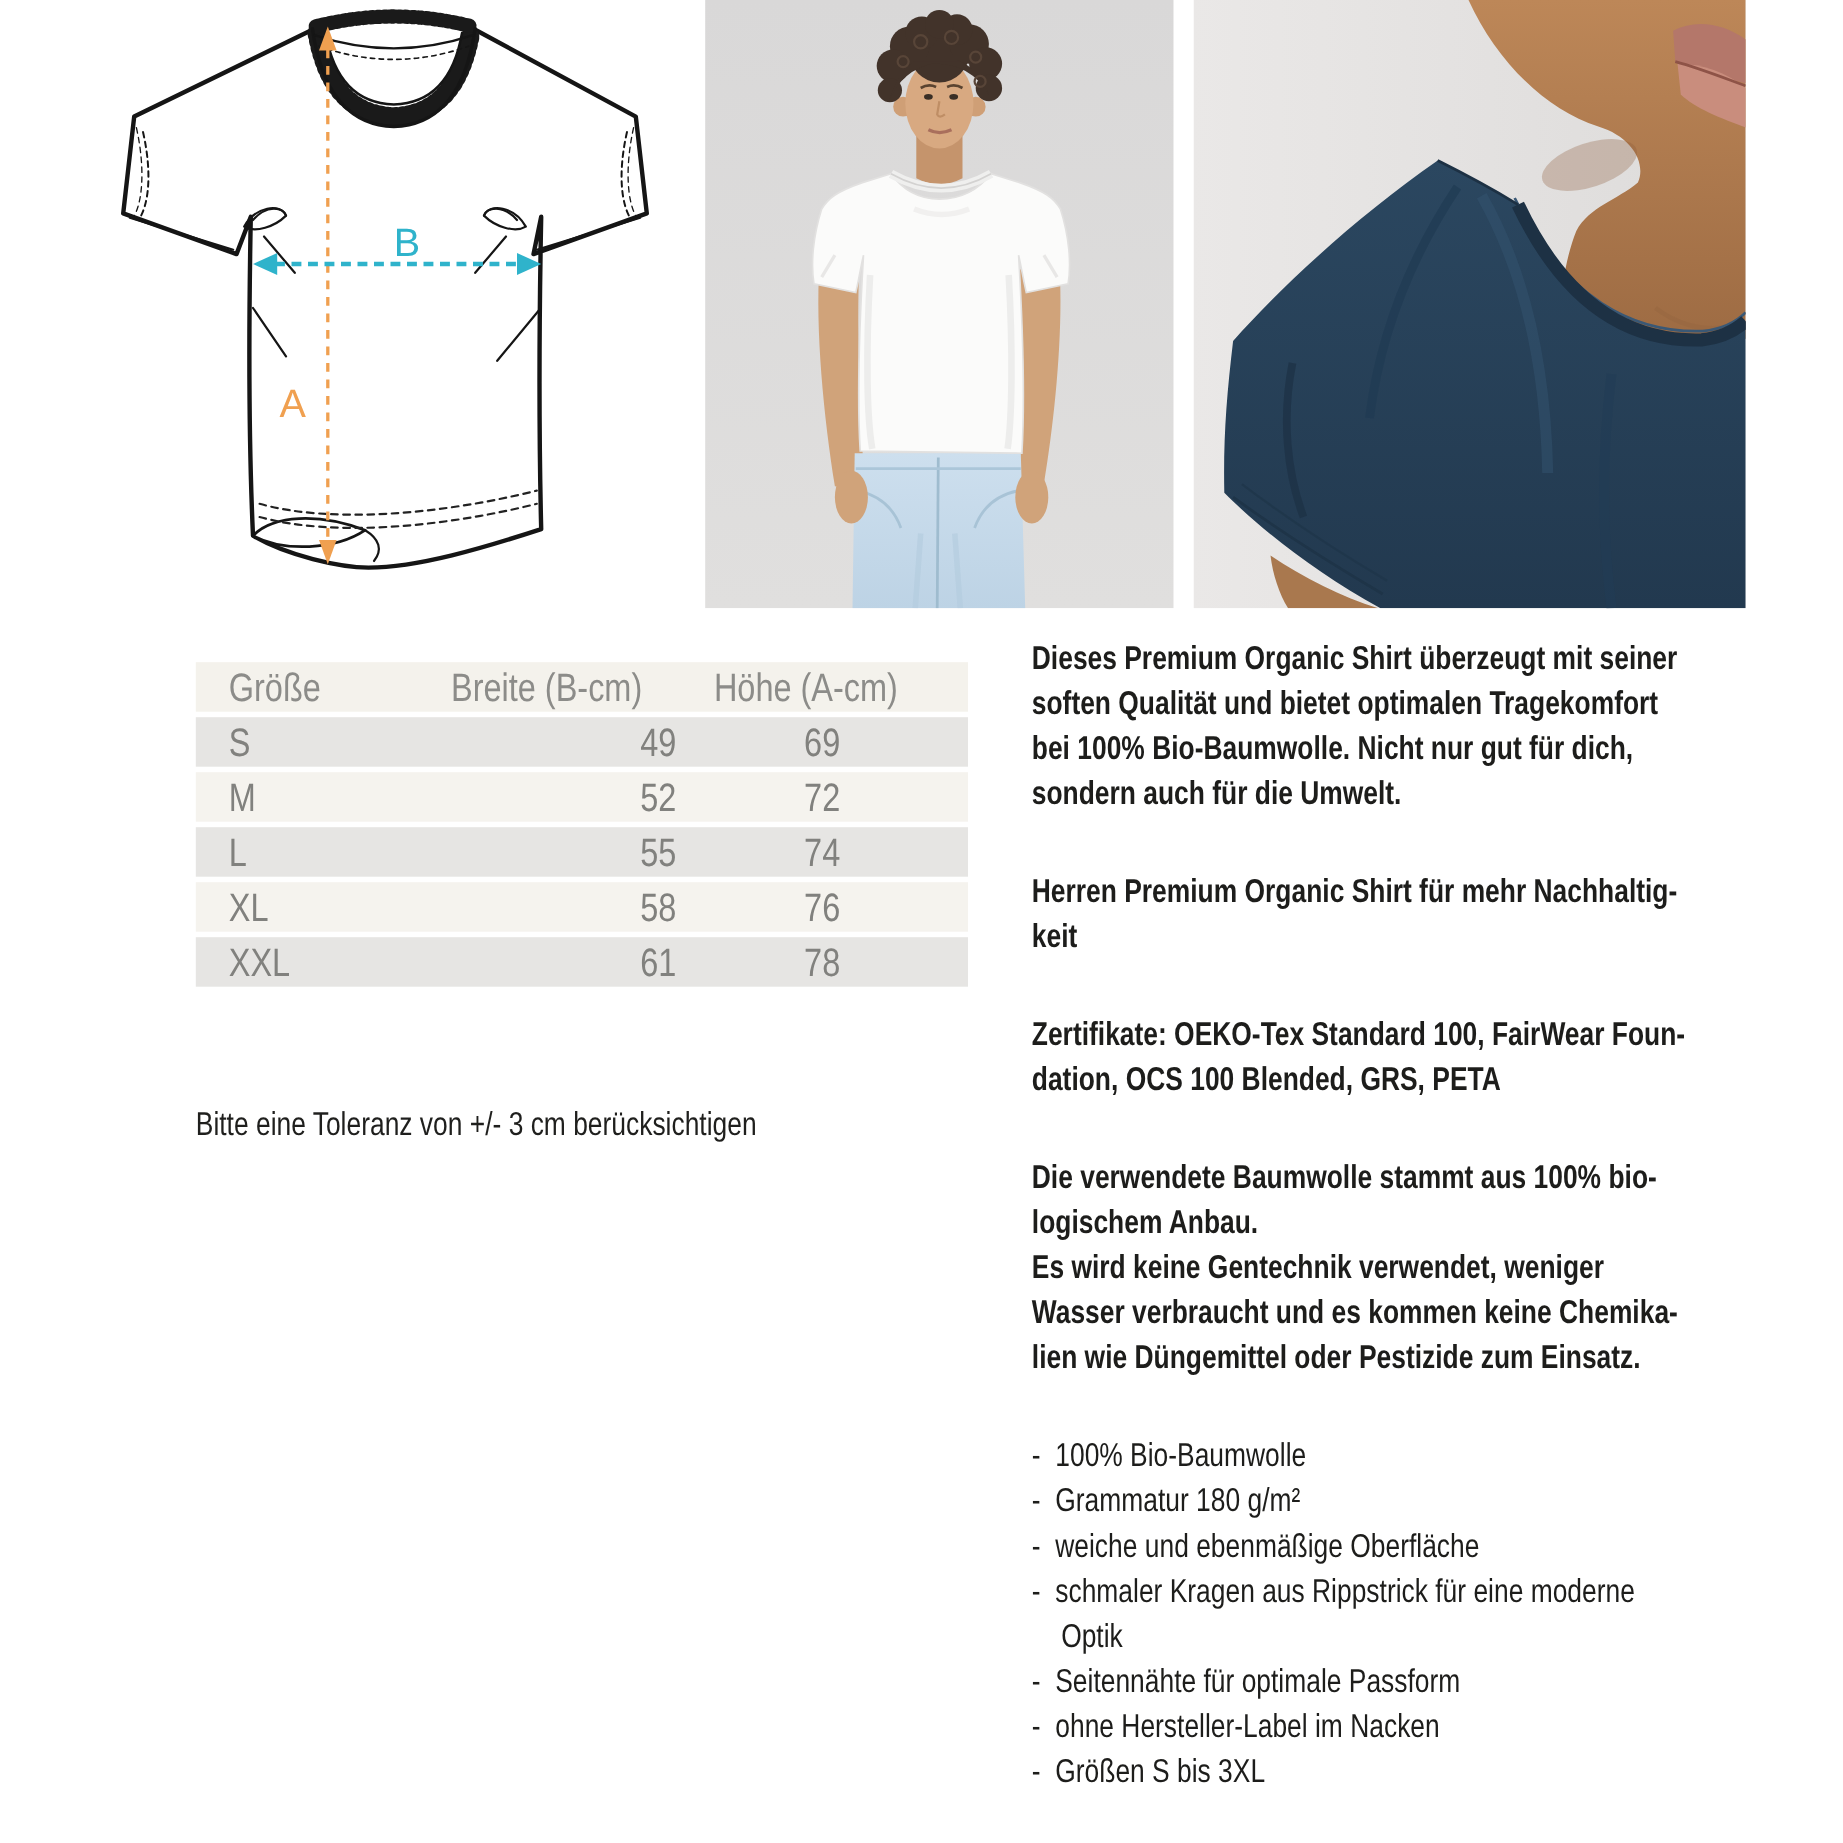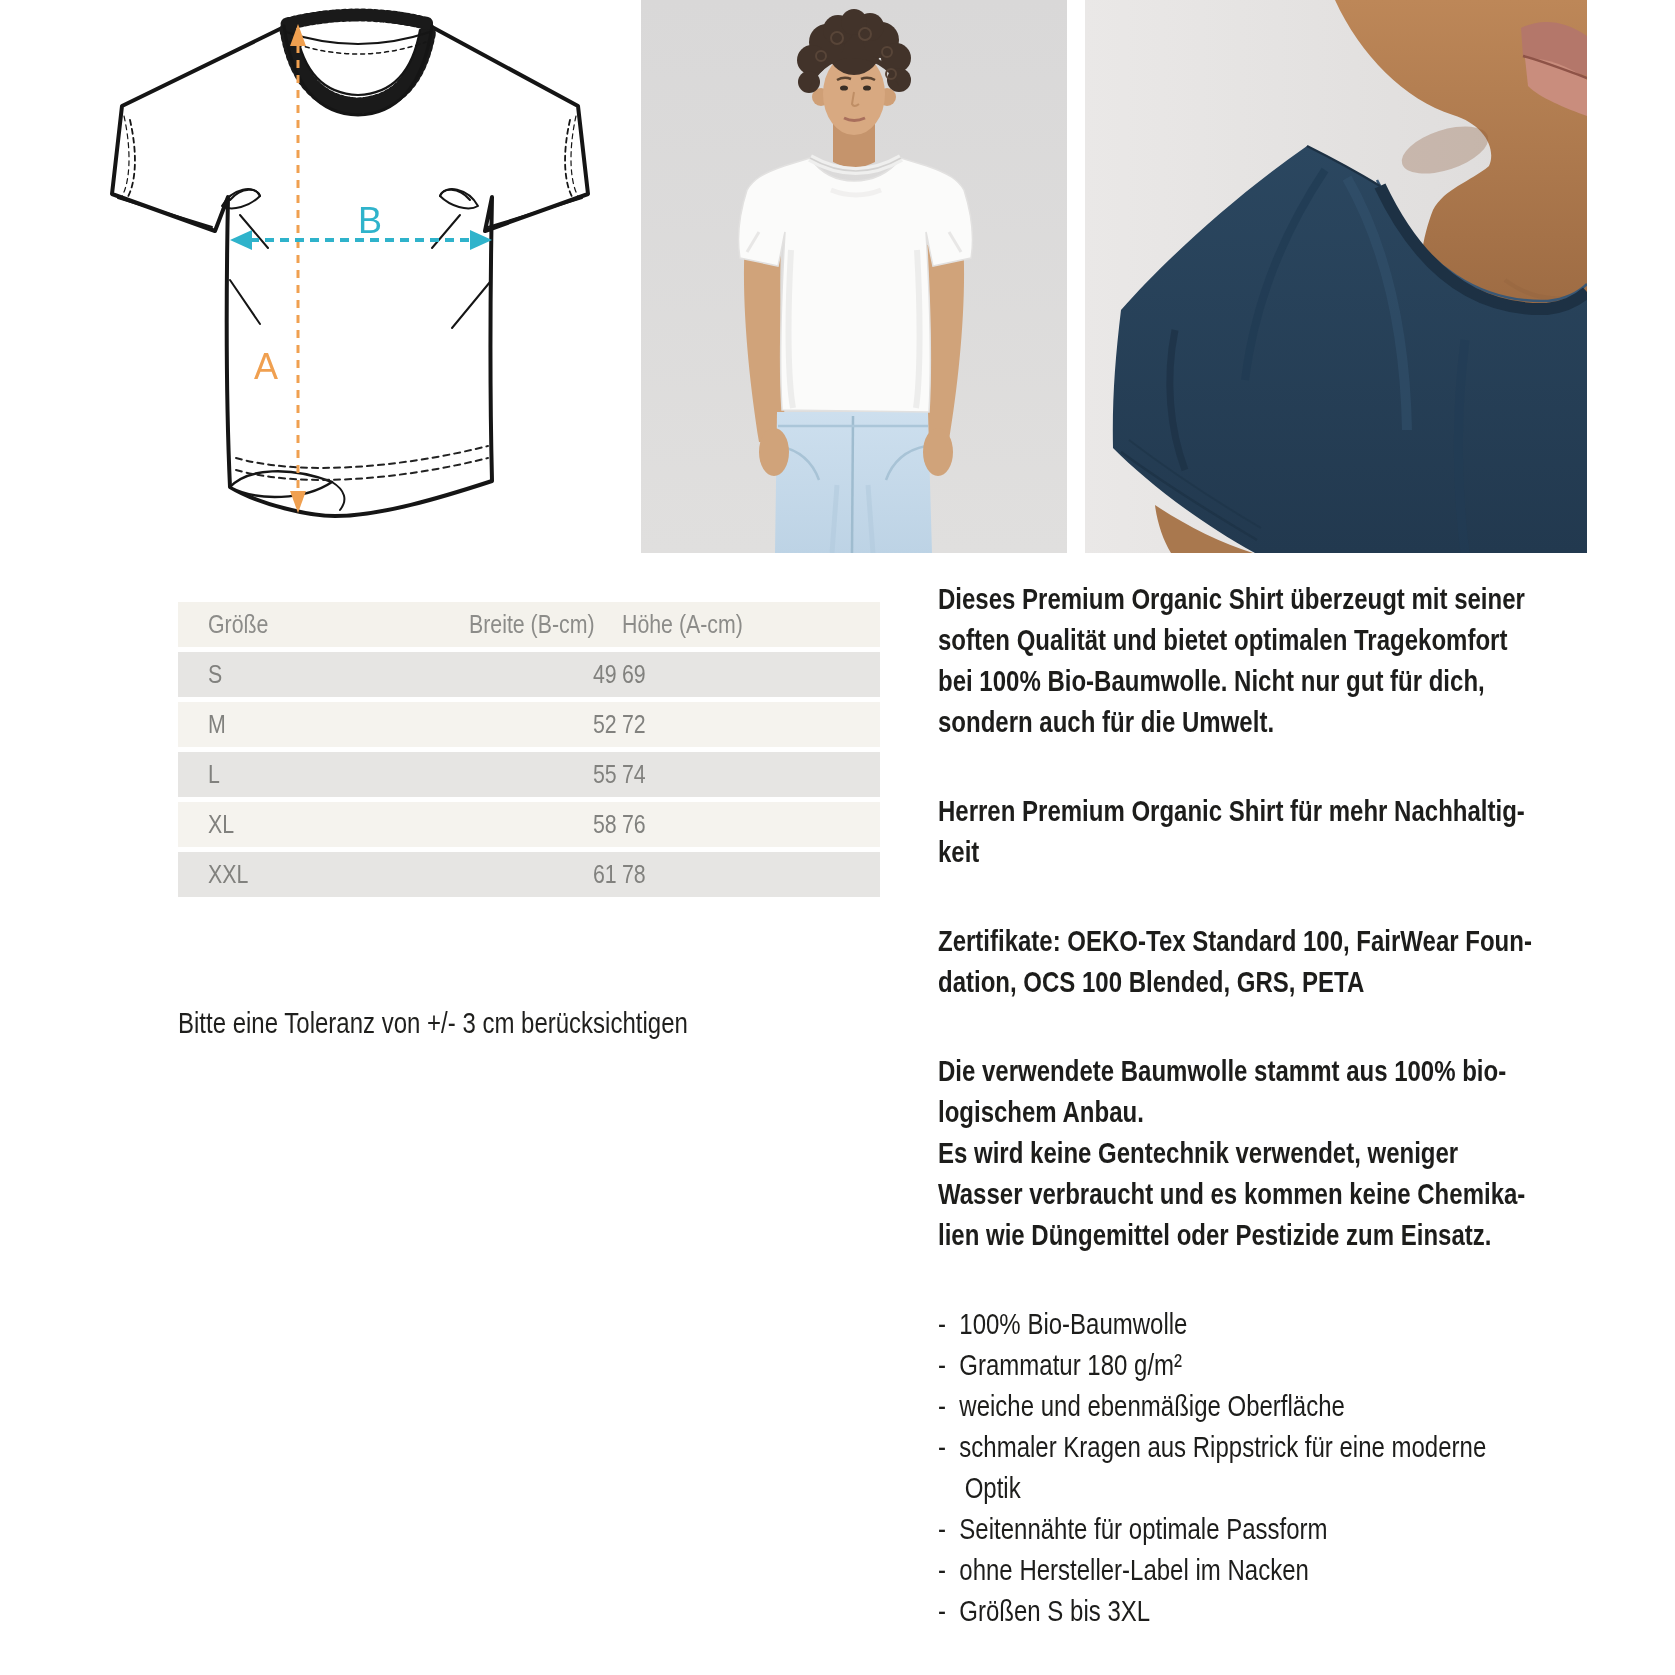--- a/index.html
+++ b/index.html
@@ -7,28 +7,28 @@
     position:relative;width:1675px;height:1675px;background:#ffffff;
     font-family:"Liberation Sans", sans-serif;color:#1d1d1b;overflow:hidden;
   }
   
   .img-abs{position:absolute;top:0;display:block;}
   #size-diagram{left:100px;width:500px;height:530px;}
   #model-photo{left:641px;width:426px;height:553px;}
   #detail-photo{left:1085px;width:502px;height:553px;}
 
   
-  .size-table{position:absolute;left:178px;top:602px;width:702px;font-size:26px;}
+  .size-table{position:absolute;left:178px;top:602px;width:702px;font-size:36px;}
   .trow{display:flex;height:45px;line-height:45px;margin-bottom:5px;}
   .trow.hdr{background:#f4f2ec;color:#8c8c89;}
   .trow.odd{background:#e6e5e3;color:#81817e;}
   .trow.even{background:#f5f3ee;color:#81817e;}
   .trow .c1{width:224px;padding-left:30px;box-sizing:border-box;}
   .trow .c2{width:220px;text-align:right;}
-  .trow .c3{flex:1;}
+  .trow .c3{flex:1;text-align:center;}
   .cnd{display:inline-block;transform:scaleX(.82);transform-origin:0 50%;white-space:nowrap;}
 
   
   .tolerance{position:absolute;left:178px;top:1002px;font-size:30px;line-height:41px;color:#1f1f1d;
     white-space:nowrap;transform:scaleX(.8);transform-origin:0 0;}
 
   
   .desc{position:absolute;left:938px;top:578px;width:660px;font-size:30px;color:#1d1d1b;}
   .para{margin-bottom:48px;font-weight:bold;}
   .dline{line-height:41px;white-space:nowrap;transform:scaleX(.8);transform-origin:0 0;}

